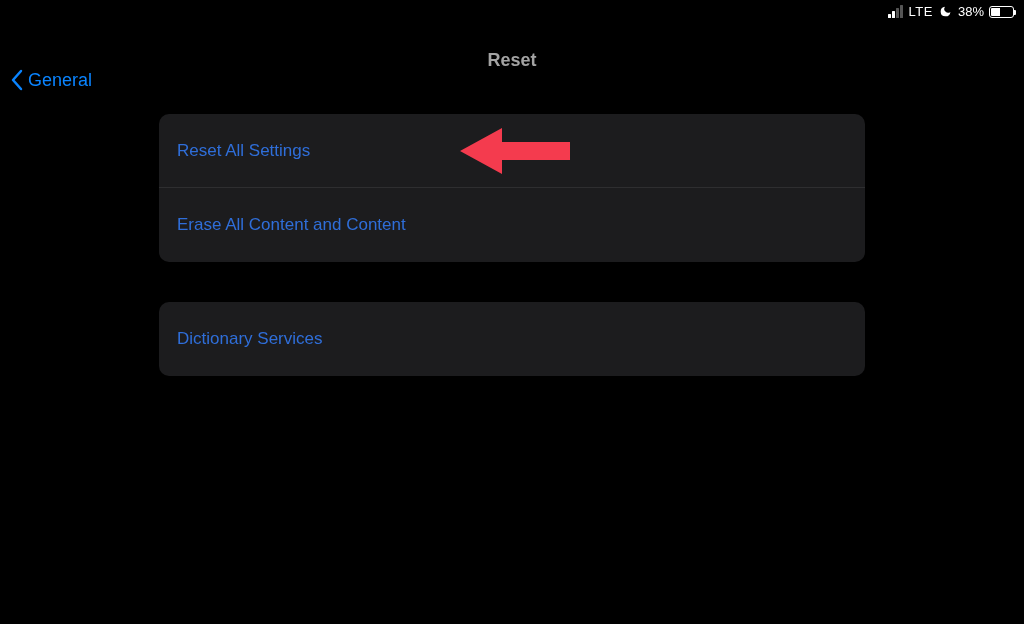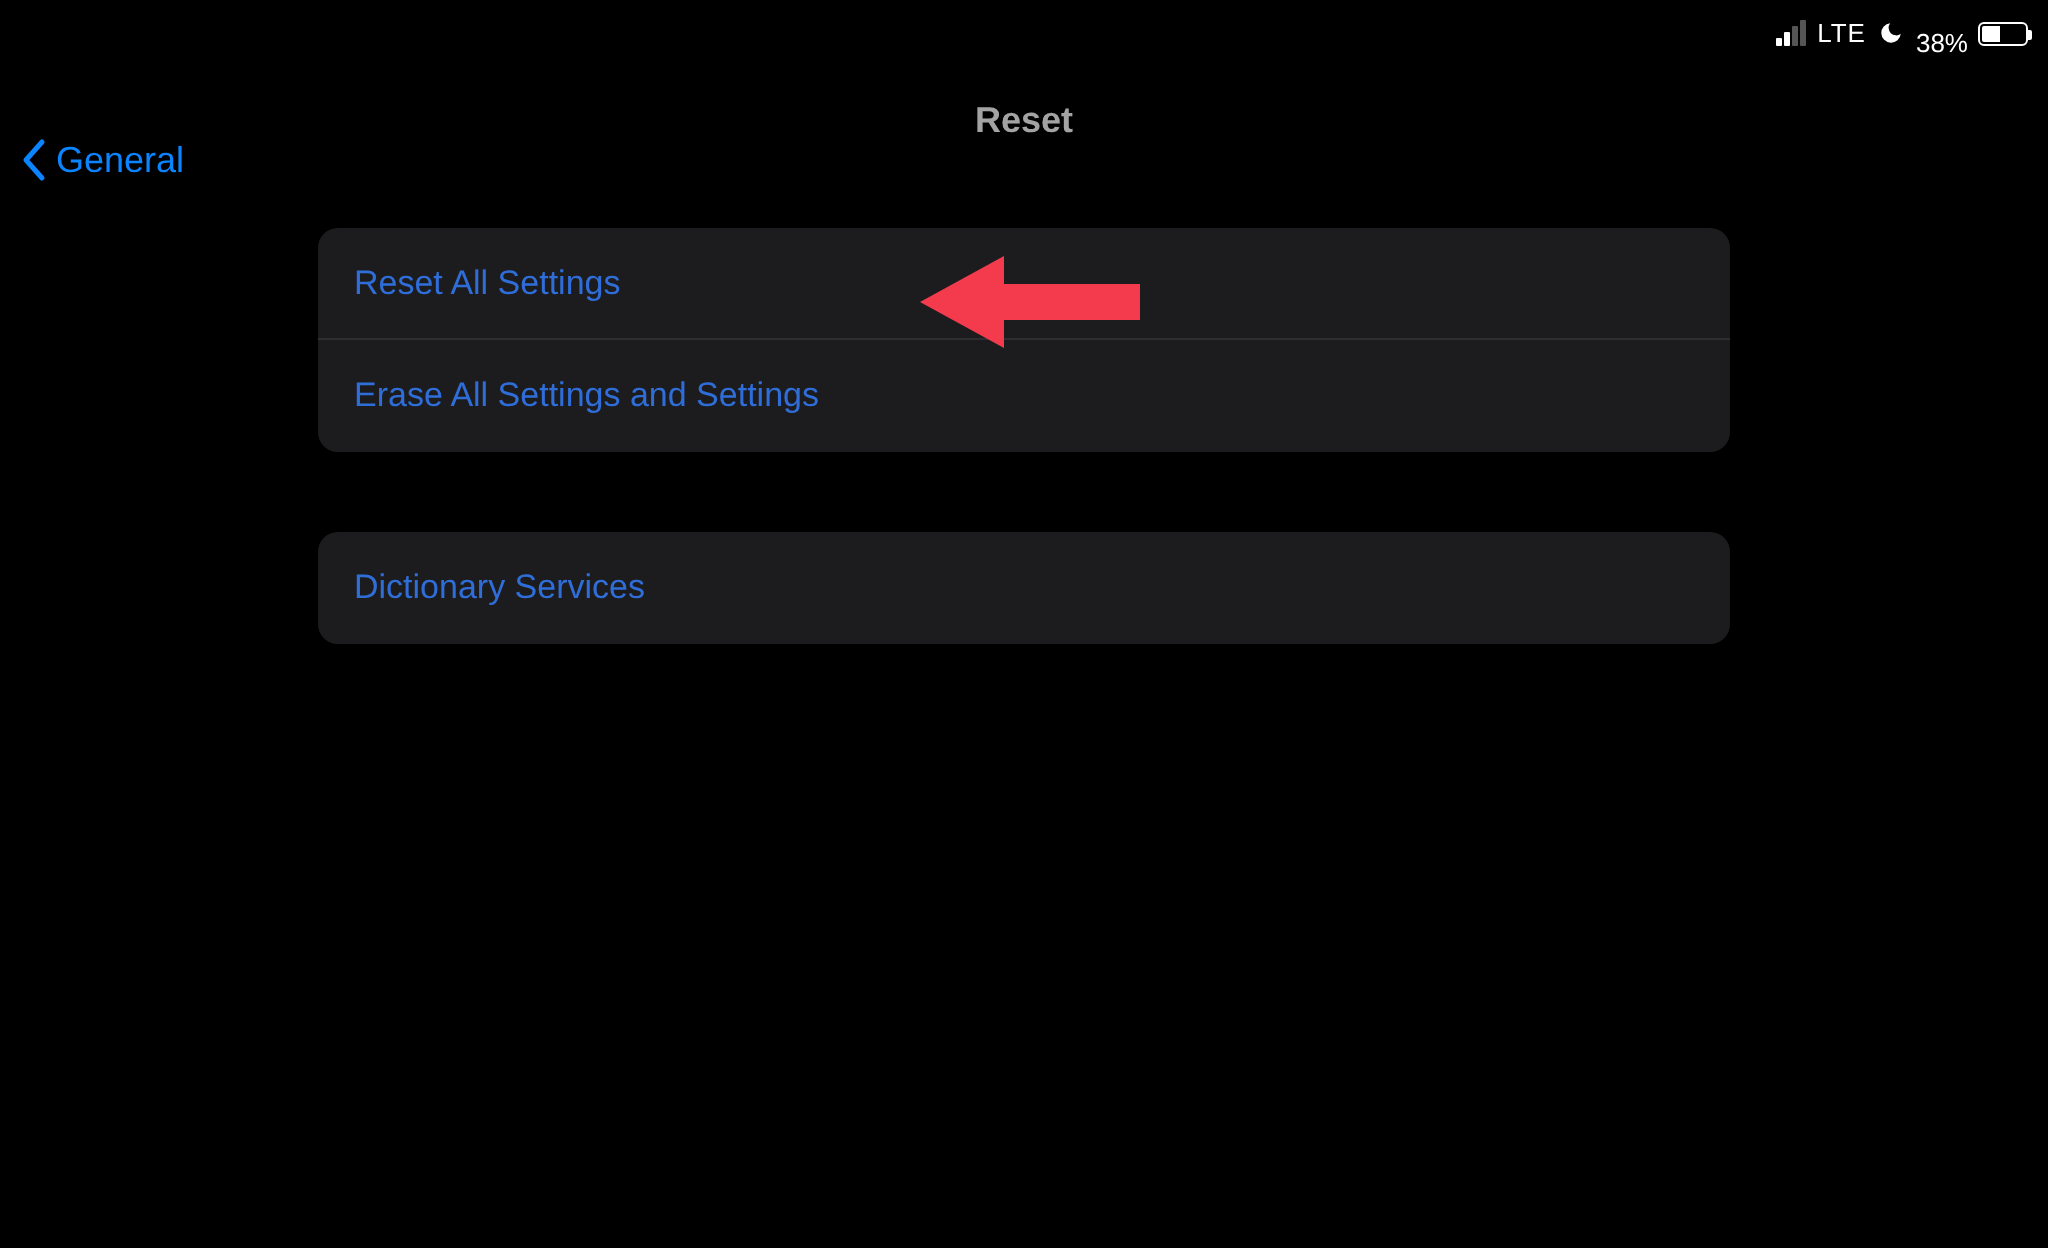--- a/index.html
+++ b/index.html
@@ -49,21 +49,21 @@
 
     .lte-text { font-size: 13px; letter-spacing: 0.5px; }
 
     .moon-icon svg { display: block; }
 
     .battery-wrap {
       display: inline-flex;
       align-items: center;
       gap: 5px;
     }
-    .battery-pct { font-size: 13px; margin-top: 10px; }
+    .battery-pct { font-size: 13px; }
 
     .battery-icon {
       position: relative;
       width: 25px;
       height: 12px;
       border: 1px solid #fff;
       border-radius: 3px;
       display: inline-block;
     }
     .battery-fill {
@@ -128,21 +128,21 @@
       width: 706px;
     }
 
     .group {
       background: #1c1c1e;
       border-radius: 10px;
       margin-bottom: 40px;
     }
 
     .row {
-      height: 56px;
+      height: 74px;
       display: flex;
       align-items: center;
       padding: 0 18px;
       color: #2f6ed9;
       font-size: 17px;
       cursor: pointer;
       border-bottom: 1px solid #2e2e30;
     }
     .row:last-child {
       border-bottom: none;
@@ -193,21 +193,21 @@
   <div class="nav-title">Reset</div>
 </div>
 
 <div class="content">
 
   <div class="group">
     <div class="row">
       <span>Reset All Settings</span>
     </div>
     <div class="row">
-      <span>Erase All Settings and Settings</span>
+      <span>Erase All Content and Content</span>
     </div>
   </div>
 
   <div class="group">
     <div class="row">
       <span>Dictionary Services</span>
     </div>
   </div>
 
 

